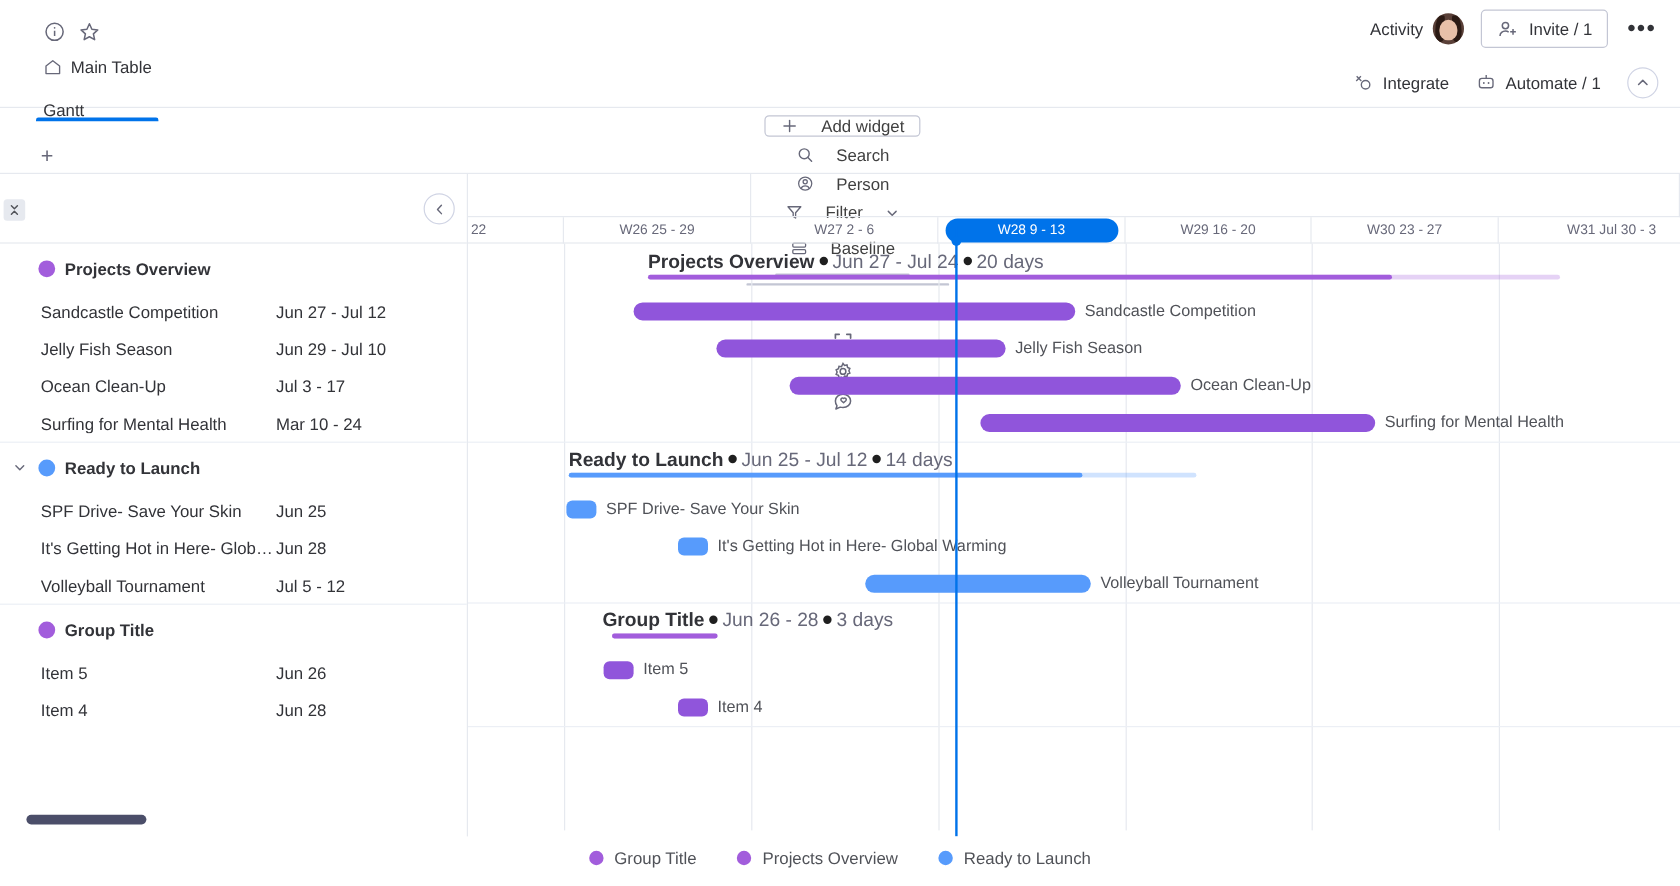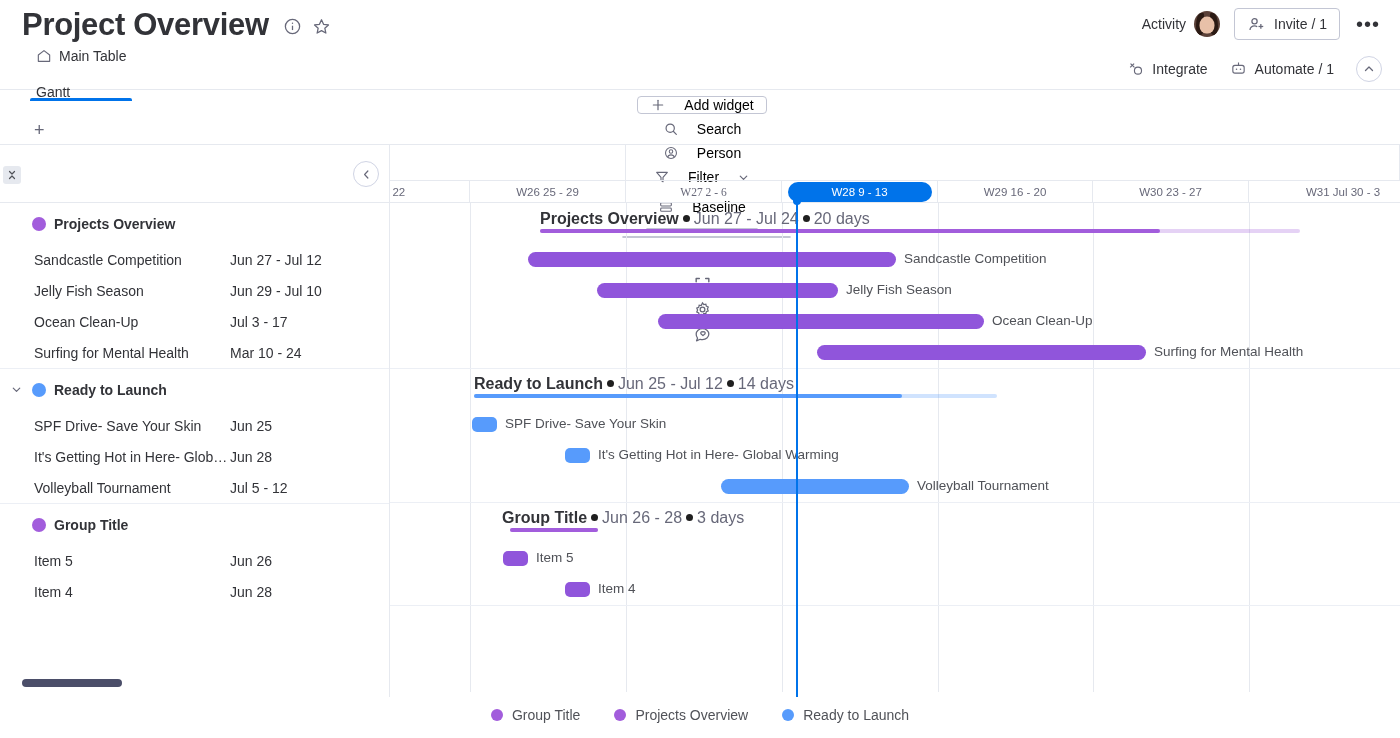--- a/index.html
+++ b/index.html
@@ -81,21 +81,21 @@
   .newbtn {
     display: flex; align-items: stretch; height: 32px;
     background: #0073ea; border-radius: 4px; overflow: hidden; cursor: pointer;
     margin-right: 14px;
   }
   .newbtn .lbl { color: #fff; font-size: 14px; display:flex;align-items:center; padding: 0 13px; }
   .newbtn .divv { width: 1px; background: rgba(255,255,255,.35); }
   .newbtn .car { color: #fff; display:flex;align-items:center;justify-content:center; width: 26px; }
   .tbtn {
     display: flex; align-items: center; gap: 18px; height: 32px;
-    padding: 0 12px; font-size: 14px; color: #000000; border-radius: 4px;
+    padding: 0 12px; font-size: 14px; color: #404040; border-radius: 4px;
     cursor: pointer; background: transparent; border: 1px solid transparent;
   }
   .tbtn.outlined { border: 1px solid #c3c6d4; }
   .tsep { width: 1px; height: 24px; background: #e0e3ef; margin: 0 10px; }
   .seg {
     display: flex; align-items: stretch; height: 32px;
     border: 1px solid #c3c6d4; border-radius: 4px; overflow: hidden;
   }
   .seg .cell { display:flex; align-items:center; gap:7px; padding: 0 11px; font-size: 14px; color:#323338; cursor:pointer;}
   .seg .vdiv { width:1px; background:#e0e3ef; }
@@ -187,21 +187,20 @@
     display: flex; align-items: center; justify-content: center; gap: 34px;
     background: #fff;
   }
   .leg-item { display: flex; align-items: center; gap: 9px; font-size: 14px; color: #505258; cursor: pointer; }
   .leg-dot { width: 12px; height: 12px; border-radius: 50%; }
 </style>
 </head>
 <body>
 
 <div class="topbar">
-  <div class="board-title">Project Overview</div>
   <div class="title-icons">
     <span>
       <svg class="ic" viewBox="0 0 24 24" fill="none" stroke="currentColor" stroke-width="1.6">
         <circle cx="12" cy="12" r="9"></circle>
           <line x1="12" y1="11" x2="12" y2="16.5"></line>
           <circle cx="12" cy="7.8" r=".9" fill="currentColor" stroke="none"></circle>
       </svg>
     </span>
     <span>
       <svg class="ic" viewBox="0 0 24 24" fill="none" stroke="currentColor" stroke-width="1.6" stroke-linejoin="round">
@@ -418,21 +417,21 @@
         <div class="month-cell" style="left: 0px; width: 236px;"></div>
         <div class="month-cell" style="left: 860px; width: 150px;"></div>
       </div>
     <div class="week-row" id="weekRow">
         <div class="week-cell" style="left: -78px; width: 158px;">
           <span class="week-label-over">8 - 22</span>
         </div>
         <div class="week-cell" style="left: 80px; width: 156px;">
           <span class="week-label-over">W26 25 - 29</span>
         </div>
-        <div class="week-cell" style="left: 236px; width: 156px; font-family: Liberation Serif, serif;">
+        <div class="week-cell" style="left: 236px; width: 156px;">
           <span class="week-label-over">W27 2 - 6</span>
         </div>
         <div class="week-pill" style="left: 398px; width: 144px;"></div>
         <div class="week-cell current" style="left: 392px; width: 156px;">
           <span class="week-label-over">W28 9 - 13</span>
         </div>
         <div class="week-cell" style="left: 548px; width: 155px;">
           <span class="week-label-over">W29 16 - 20</span>
         </div>
         <div class="week-cell" style="left: 703px; width: 156px;">

